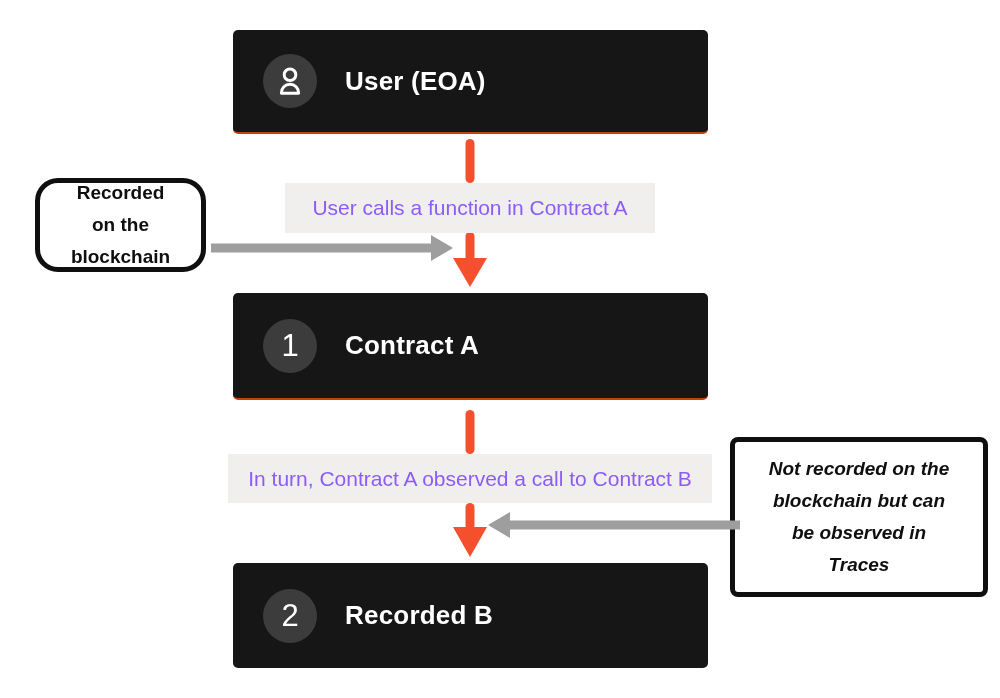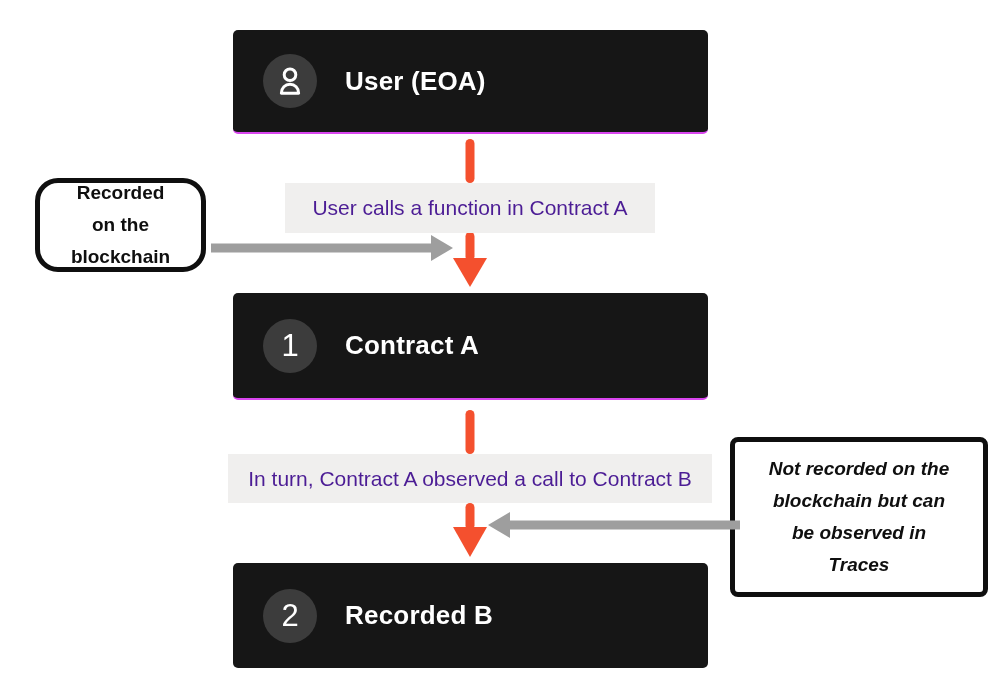--- a/index.html
+++ b/index.html
@@ -18,21 +18,21 @@
     left: 233px;
     width: 475px;
     background: #161616;
     border-radius: 5px;
     display: flex;
     align-items: center;
     padding-left: 30px;
     gap: 28px;
     box-sizing: border-box;
   }
-  .node.divider { border-bottom: 2px solid #d946ef; }
+  .node.divider { border-bottom: 2px solid #c2410c; }
   .node-user      { top: 30px;  height: 104px; }
   .node-contract-a{ top: 293px; height: 107px; }
   .node-contract-b{ top: 563px; height: 105px; }
 
   .badge {
     width: 54px; height: 54px;
     border-radius: 50%;
     background: #3c3c3c;
     color: #ffffff;
     display: flex;
@@ -46,21 +46,21 @@
     color: #ffffff;
     font-weight: bold;
     font-size: 26px;
     letter-spacing: 0.2px;
   }
 
   
   .edge-label {
     position: absolute;
     background: #f0efee;
-    color: #4c1d95;
+    color: #8b5cf6;
     font-size: 21px;
     display: flex;
     align-items: center;
     justify-content: center;
     text-align: center;
   }
   .edge-label-1 { left: 285px; top: 183px; width: 370px; height: 50px; }
   .edge-label-2 { left: 228px; top: 454px; width: 484px; height: 49px; }
 
   

